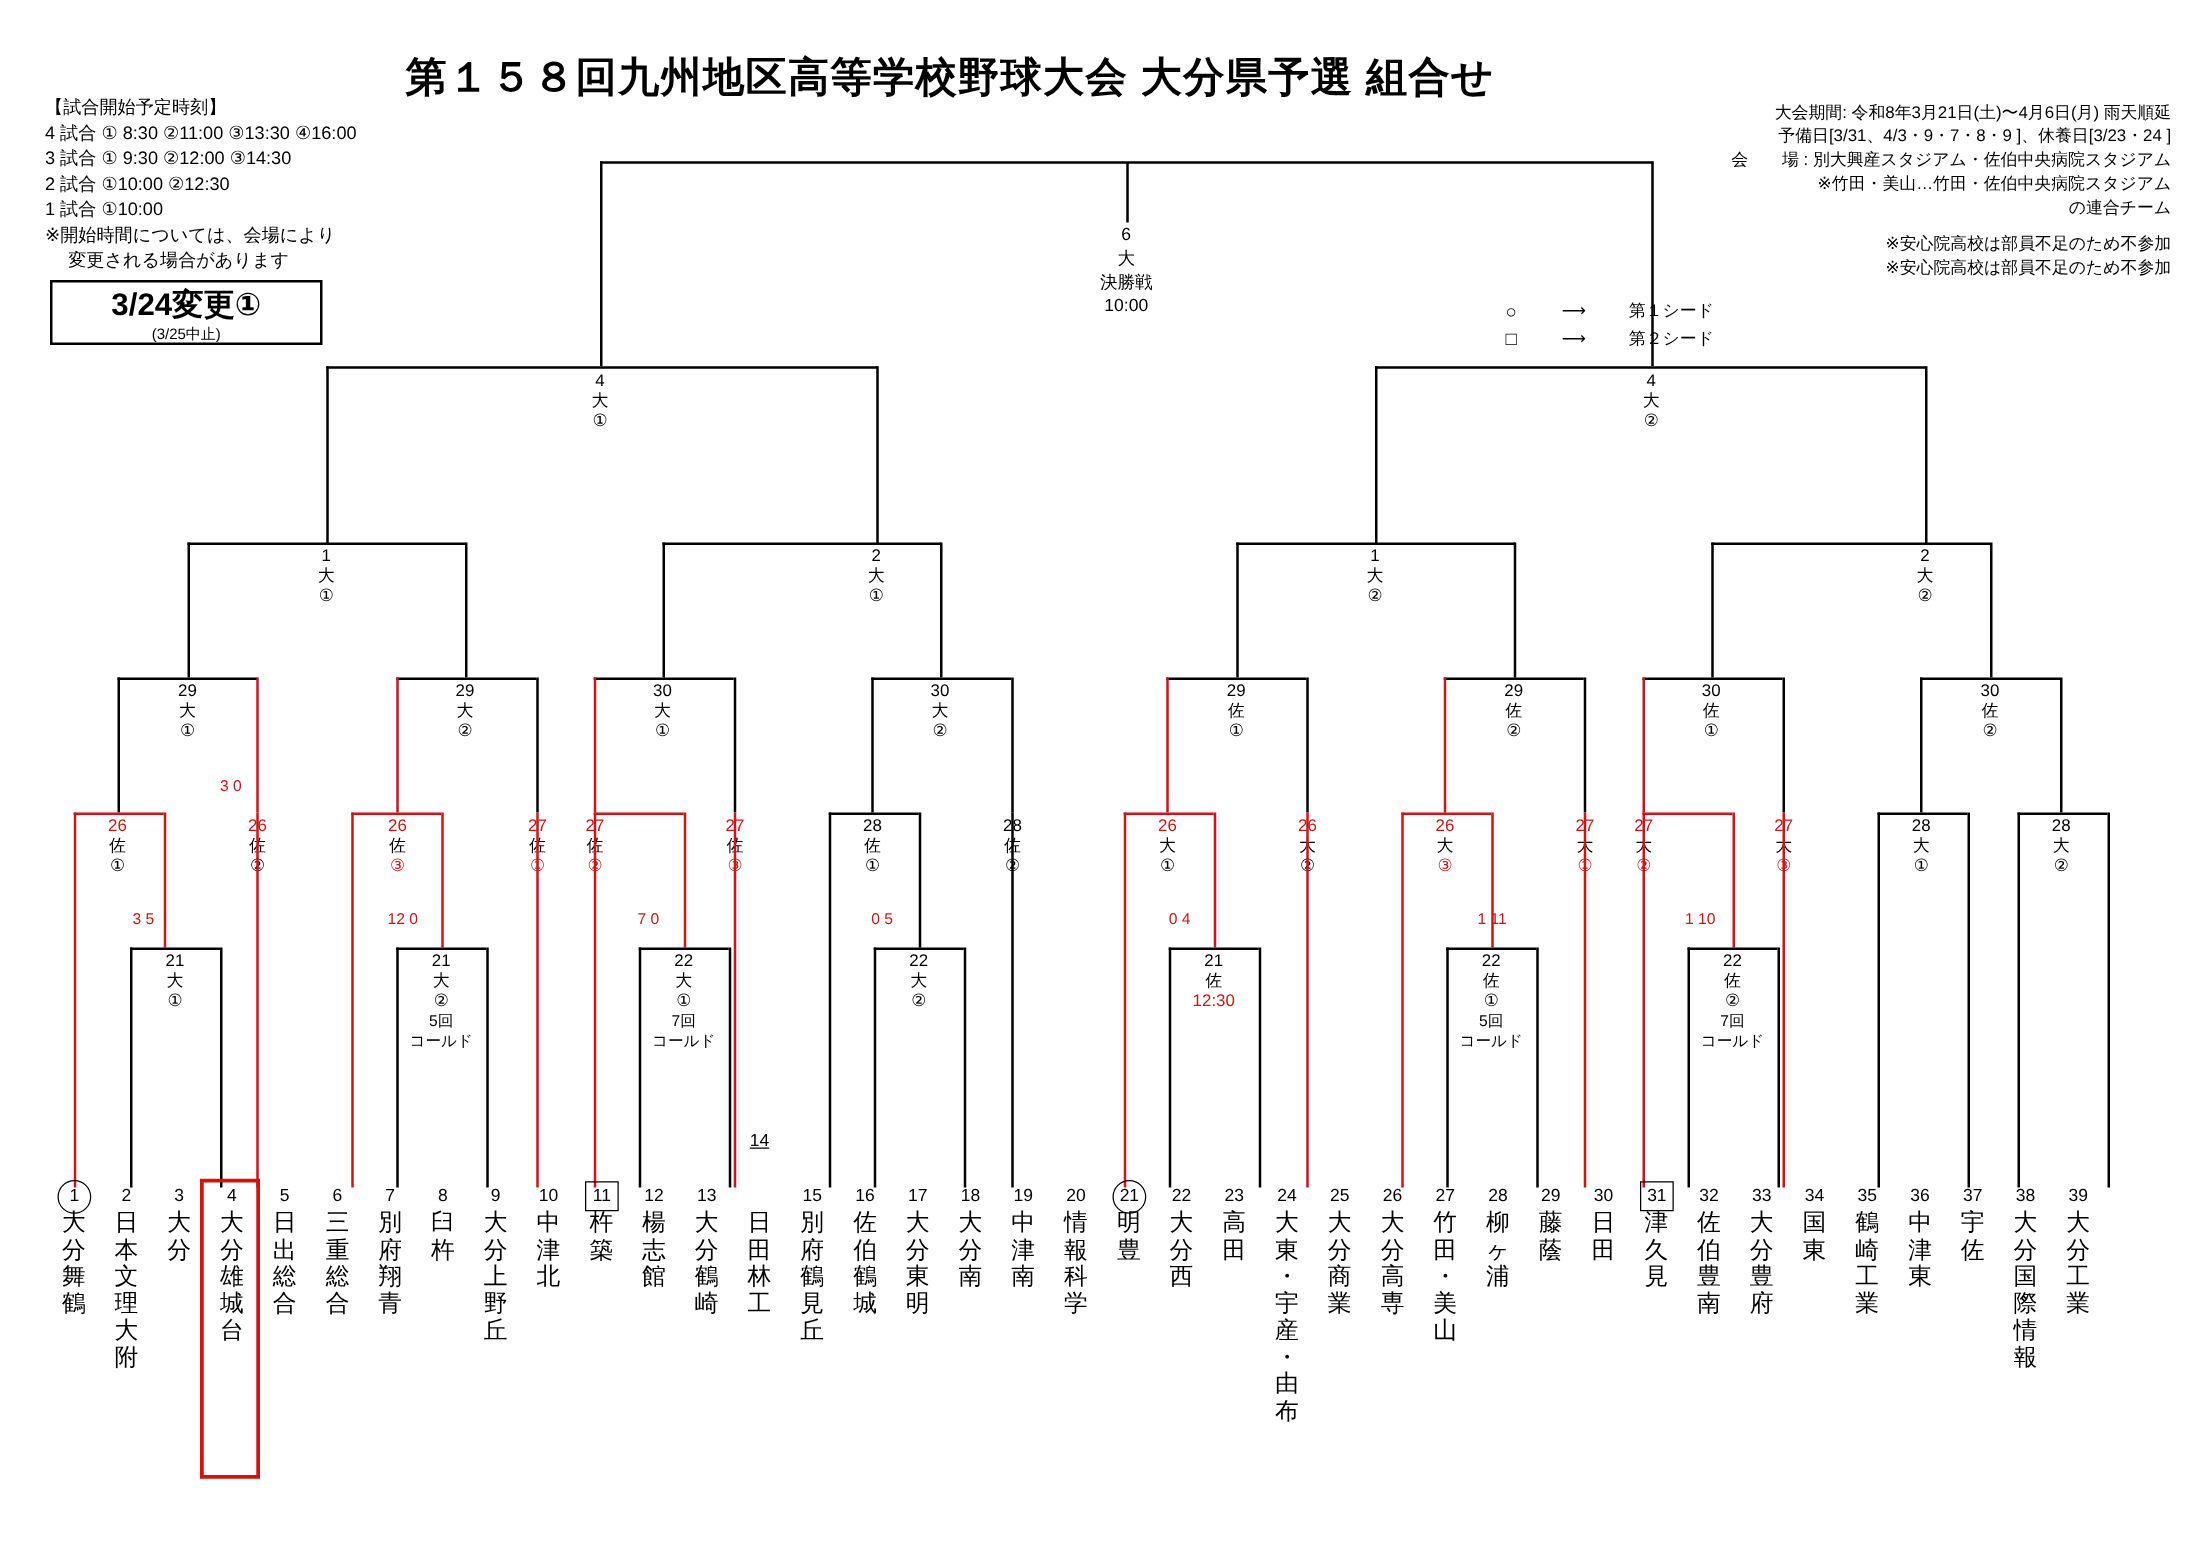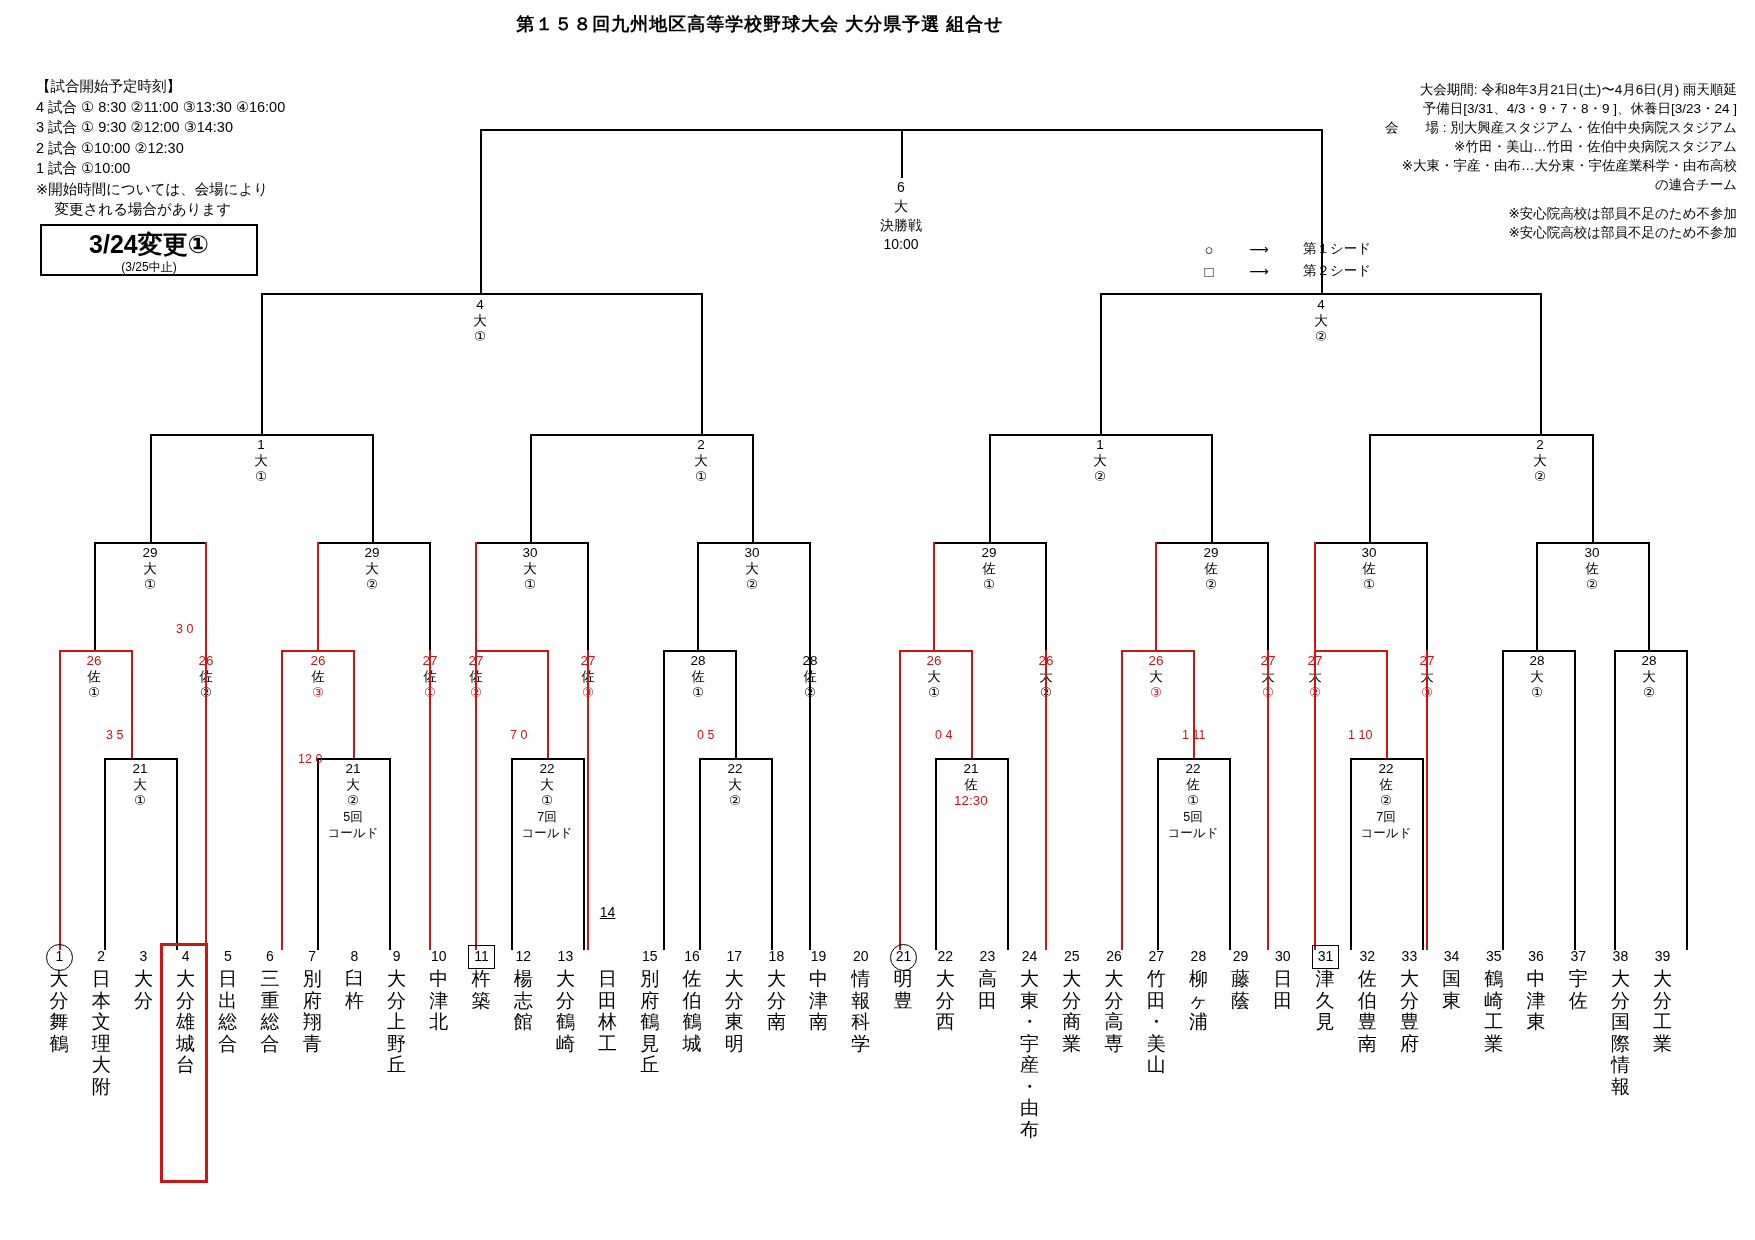--- a/index.html
+++ b/index.html
@@ -3,22 +3,22 @@
 <meta charset="utf-8">
 <style>
   html,body{margin:0;padding:0;}
   body{
     width:1755px;height:1240px;background:#ffffff;
     font-family:"Liberation Sans","DejaVu Sans",sans-serif;
     color:#000;position:relative;overflow:hidden;
   }
   .abs{position:absolute;}
   #title{
-    top:12px;left:0;width:1520px;text-align:center;
-    font-size:18px;font-weight:bold;letter-spacing:1px;
+    top:40px;left:0;width:1520px;text-align:center;
+    font-size:33px;font-weight:bold;letter-spacing:1px;
   }
   
   #times{top:76px;left:36px;font-size:14.5px;line-height:20.5px;}
   #times .l{white-space:pre;}
   #changebox{
     top:224px;left:40px;width:218px;height:52px;border:2px solid #000;
     box-sizing:border-box;text-align:center;
   }
   #changebox .big{font-size:25px;font-weight:bold;line-height:32px;padding-top:2px;}
   #changebox .small{font-size:12px;line-height:14px;}
@@ -82,21 +82,20 @@
 <div class="abs" id="changebox">
   <div class="big">3/24変更①</div>
   <div class="small">(3/25中止)</div>
 </div>
 
 <div class="abs" id="rightinfo">
   <div>大会期間: 令和8年3月21日(土)〜4月6日(月) 雨天順延</div>
   <div>予備日[3/31、4/3・9・7・8・9 ]、休養日[3/23・24 ]</div>
   <div class="kaijo">会　　場 : 別大興産スタジアム・佐伯中央病院スタジアム</div>
   <div>※竹田・美山…竹田・佐伯中央病院スタジアム</div>
-  <div>※大東・宇産・由布…大分東・宇佐産業科学・由布高校</div>
   <div>の連合チーム</div>
   <div style="height:10px"></div>
   <div>※安心院高校は部員不足のため不参加</div>
   <div>※安心院高校は部員不足のため不参加</div>
 </div>
 
 <div class="abs" id="seed">
   <div class="seedrow">
     <span class="seedsym">○</span>
     <span class="seedarrow">⟶</span>
@@ -442,21 +441,21 @@
   <div class="node" style="left:1356px;top:761px;">
     <div>22</div>
     <div>佐</div>
     <div>②</div>
     <div class="n">7回</div>
     <div class="n">コールド</div>
   </div>
 
   <div class="score" style="left:106px;top:728px;">3  5</div>
   <div class="score" style="left:176px;top:622px;">3      0</div>
-  <div class="score" style="left:298px;top:728px;margin-top:24px;">12   0</div>
+  <div class="score" style="left:310px;top:728px;">12   0</div>
   <div class="score" style="left:510px;top:728px;">7   0</div>
   <div class="score" style="left:697px;top:728px;">0   5</div>
   <div class="score" style="left:935px;top:728px;">0  4</div>
   <div class="score" style="left:1155px;top:728px;margin-left:27px;">1   11</div>
   <div class="score" style="left:1348px;top:728px;">1   10</div>
 
   <div id="hlbox" style="left:160px;top:943px;width:48px;height:240px;"></div>
 
 </div>
 

